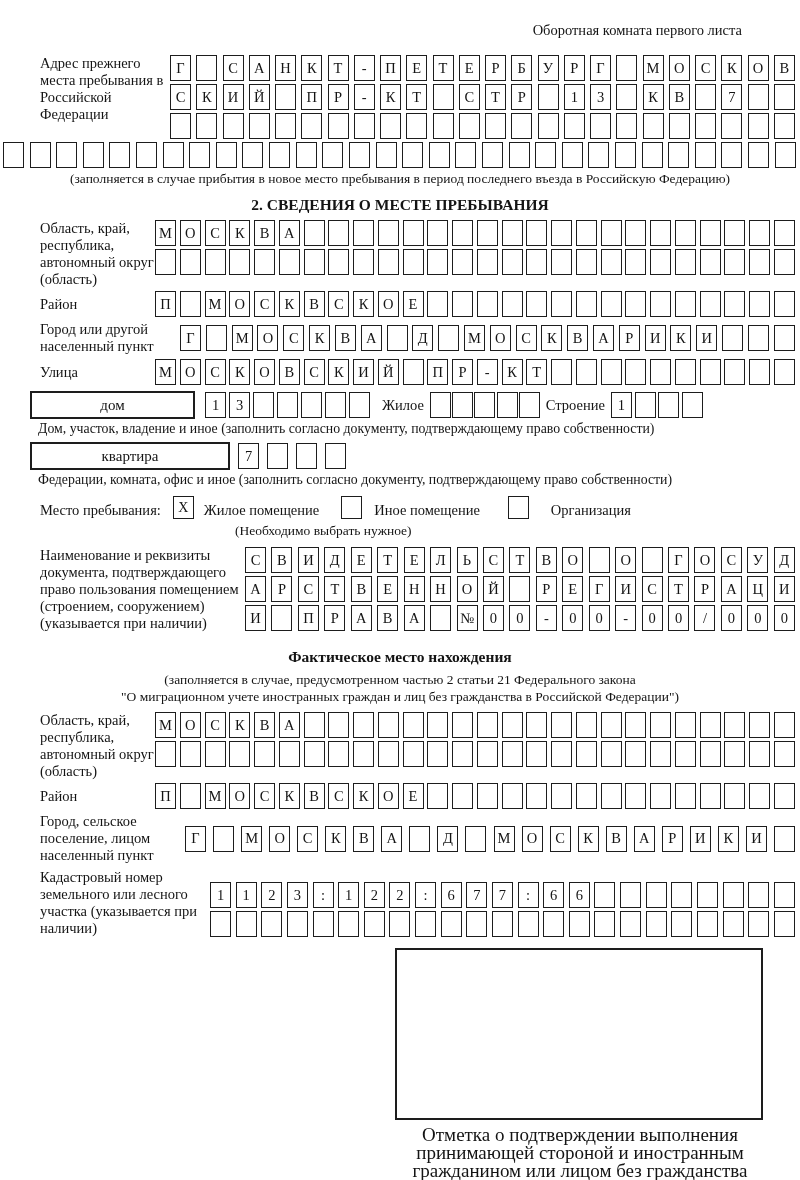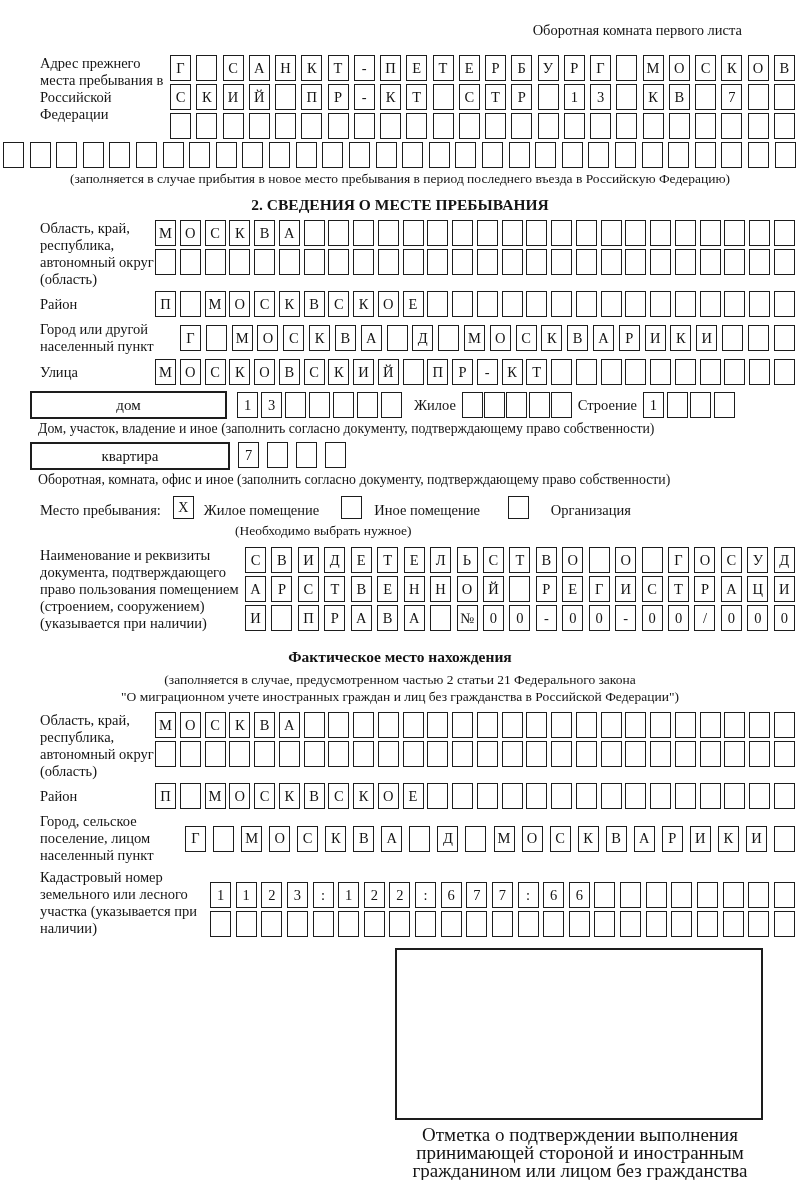--- a/index.html
+++ b/index.html
@@ -303,21 +303,21 @@
       <span class="cell"></span>
       <span class="cell"></span>
       <span class="cell"></span>
       <span class="cell"></span>
       <span class="cell"></span>
       <span class="cell"></span>
     </div>
 </div>
 
 <div class="frow" style="margin:6px 0 0 30px;align-items:center;">
-  <div class="bigbox" style="width:197px;">дом</div>
+  <div class="bigbox" style="width:165px;">дом</div>
   <div class="cellrow" style="width:165px;margin:0 0 0 10px;">
       <span class="cell">1</span>
       <span class="cell">3</span>
       <span class="cell"></span>
       <span class="cell"></span>
       <span class="cell"></span>
       <span class="cell"></span>
       <span class="cell"></span>
     </div>
   <div class="inline-lbl" style="margin-left:12px;">Жилое</div>
@@ -331,30 +331,30 @@
   <div class="inline-lbl" style="margin-left:6px;">Строение</div>
   <div class="cellrow" style="width:92px;margin:0 0 0 6px;">
       <span class="cell">1</span>
       <span class="cell"></span>
       <span class="cell"></span>
       <span class="cell"></span>
     </div>
 </div>
 <div class="cap">Дом, участок, владение и иное (заполнить согласно документу, подтверждающему право собственности)</div>
 
-<div class="frow" style="margin:5px 0 0 30px;">
+<div class="frow" style="margin:5px 0 0 30px;align-items:center;">
   <div class="bigbox" style="width:200px;">квартира</div>
   <div class="cellrow" style="width:108px;margin:0 0 0 8px;">
       <span class="cell">7</span>
       <span class="cell"></span>
       <span class="cell"></span>
       <span class="cell"></span>
     </div>
 </div>
-<div class="cap">Оборотная, комната, офис и иное (заполнить согласно документу, подтверждающему право собственности)</div>
+<div class="cap">Федерации, комната, офис и иное (заполнить согласно документу, подтверждающему право собственности)</div>
 
 <div class="frow" style="margin:8px 0 0 40px;align-items:flex-end;">
   <div class="inline-lbl">Место пребывания:</div>
   <div class="chk" style="margin-left:12px;">X</div>
   <div class="inline-lbl" style="margin-left:10px;">Жилое помещение</div>
   <div class="chk" style="margin-left:22px;"></div>
   <div class="inline-lbl" style="margin-left:12px;">Иное помещение</div>
   <div class="chk" style="margin-left:28px;"></div>
   <div class="inline-lbl" style="margin-left:22px;">Организация</div>
 </div>

